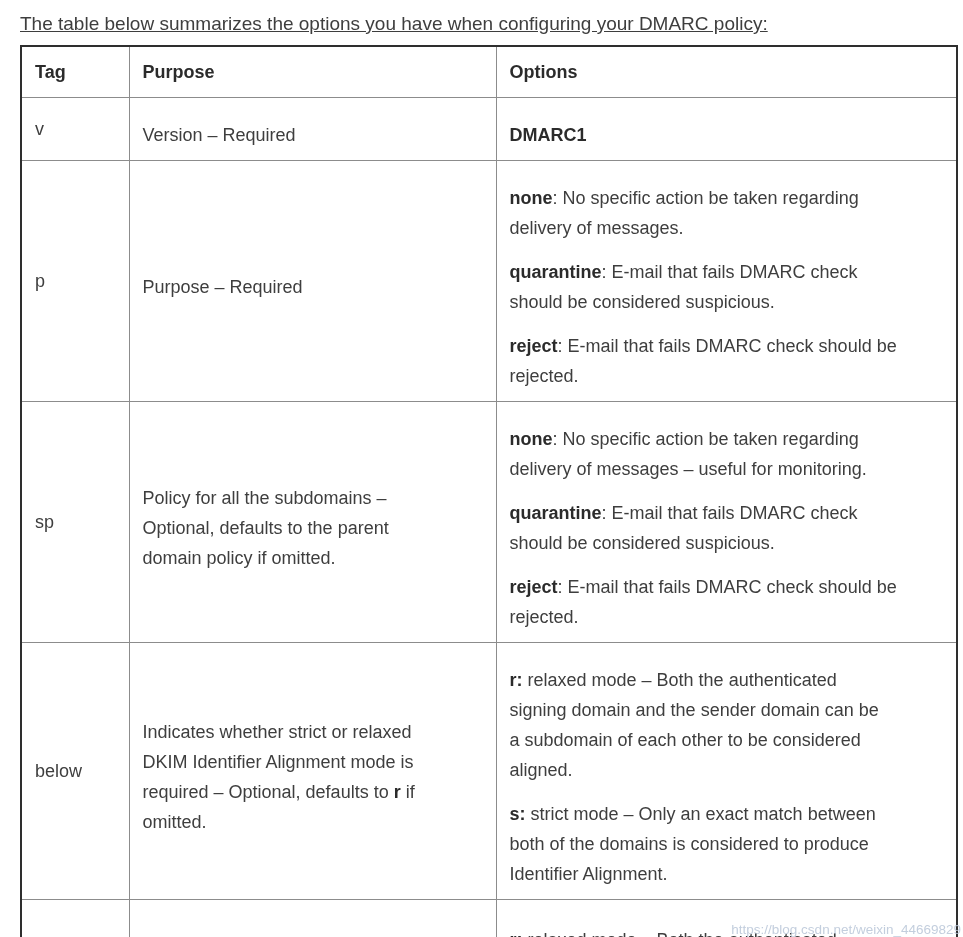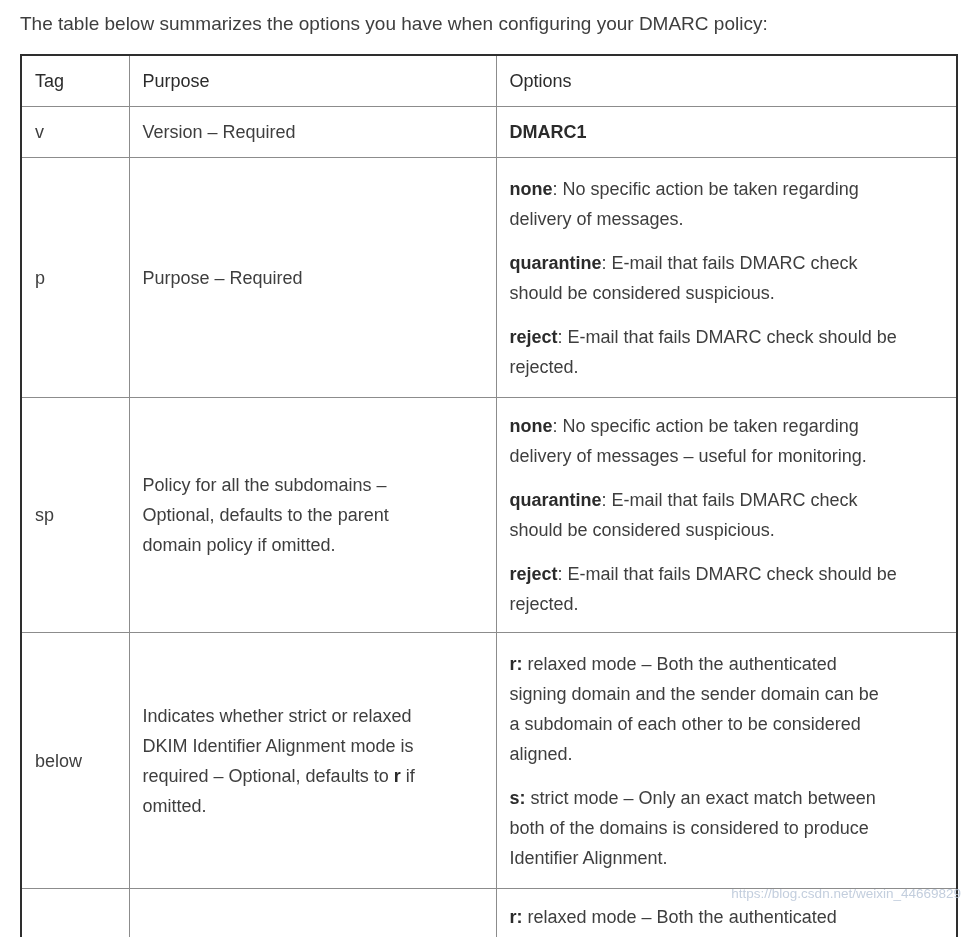--- a/index.html
+++ b/index.html
@@ -13,50 +13,50 @@
   *{box-sizing:border-box;}
   html,body{margin:0;padding:0;}
   body{
     width:963px;height:937px;overflow:hidden;position:relative;
     background:var(--bg);
     font-family:"Liberation Sans","DejaVu Sans",sans-serif;
     color:var(--text);
   }
   .page{padding:12px 8px 0 20px;}
   .intro{
-    margin:0 0 18px 0;
-    font-size:19px;line-height:24px;color:var(--text);
+    margin:0 0 9px 0;
+    font-size:19px;line-height:24px;color:var(--text);text-decoration:underline;
   }
   table.dmarc{
     border-collapse:collapse;table-layout:fixed;
     width:936px;
     border:2px solid var(--border-outer);
   }
   th,td{
     border:1px solid var(--border-inner);
     vertical-align:middle;
     padding:10px 13px;
     font-size:18px;line-height:30px;
     word-wrap:break-word;
   }
   thead tr{height:46px;}
-  th{text-align:left;font-weight:normal;color:var(--bold-text);}
+  th{text-align:left;font-weight:bold;color:var(--bold-text);}
   strong{font-weight:bold;color:var(--bold-text);}
   .para{margin:14px 0;white-space:pre-line;}
-  td .para:first-child{margin-top:0;}
+  td .para:first-child{margin-top:12px;}
   td .para:last-child{margin-bottom:0;}
   
   tbody tr:nth-child(1){height:45px;}
   tbody tr:nth-child(2){height:240px;}
   tbody tr:nth-child(3){height:235px;}
   tbody tr:nth-child(4){height:256px;}
   tbody tr:nth-child(5){height:190px;}
   tbody tr:last-child td{vertical-align:top;padding-top:13px;}
   .watermark{
-    position:absolute;top:886px;right:2px;
+    position:absolute;top:922px;right:2px;
     font-size:13.5px;line-height:16px;
     color:var(--watermark);opacity:.85;
     pointer-events:none;white-space:nowrap;
   }
 </style>
 </head>
 <body>
 
 <div class="page">
   <p class="intro">The table below summarizes the options you have when configuring your DMARC policy:</p>

